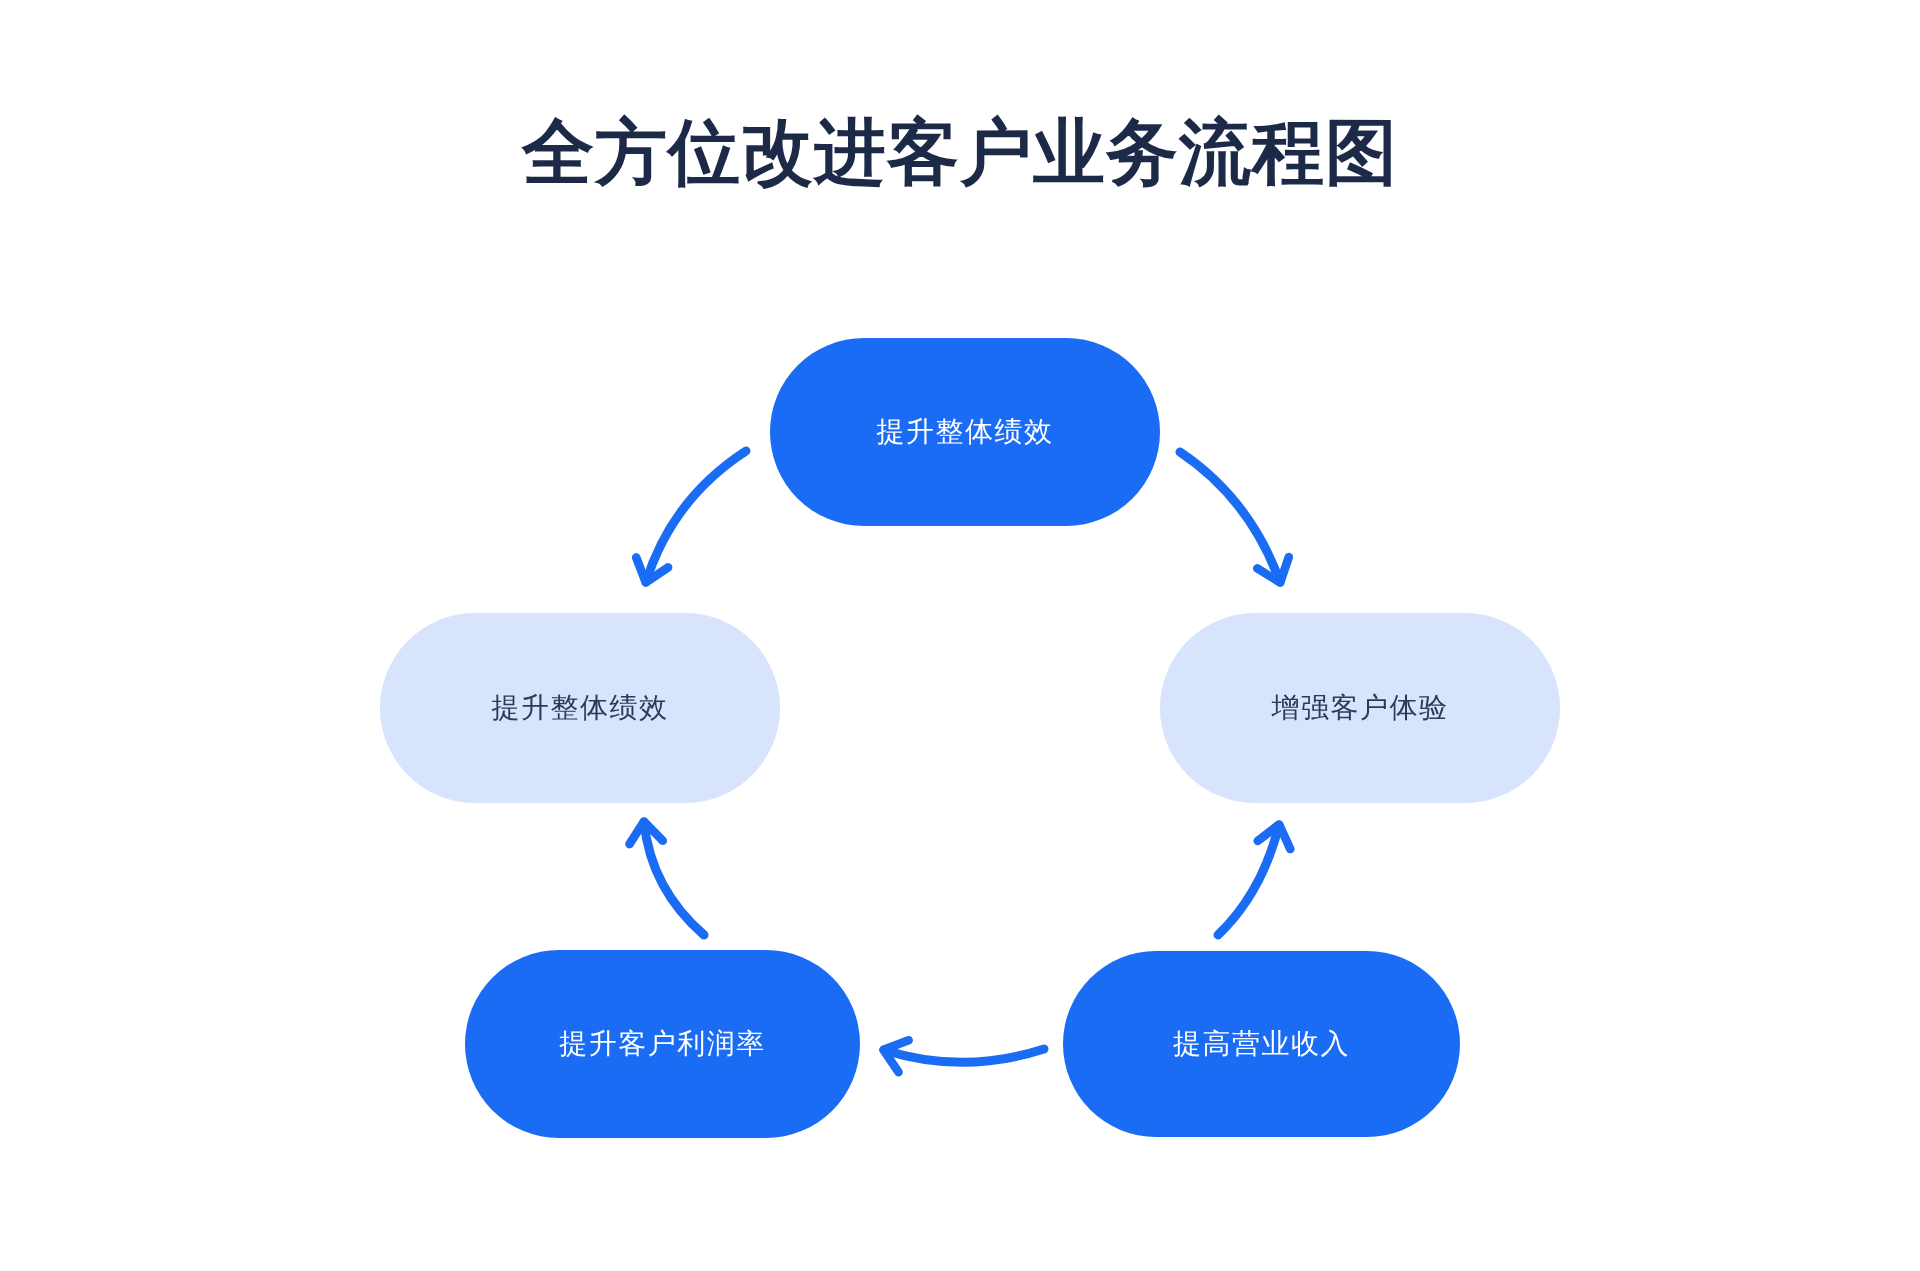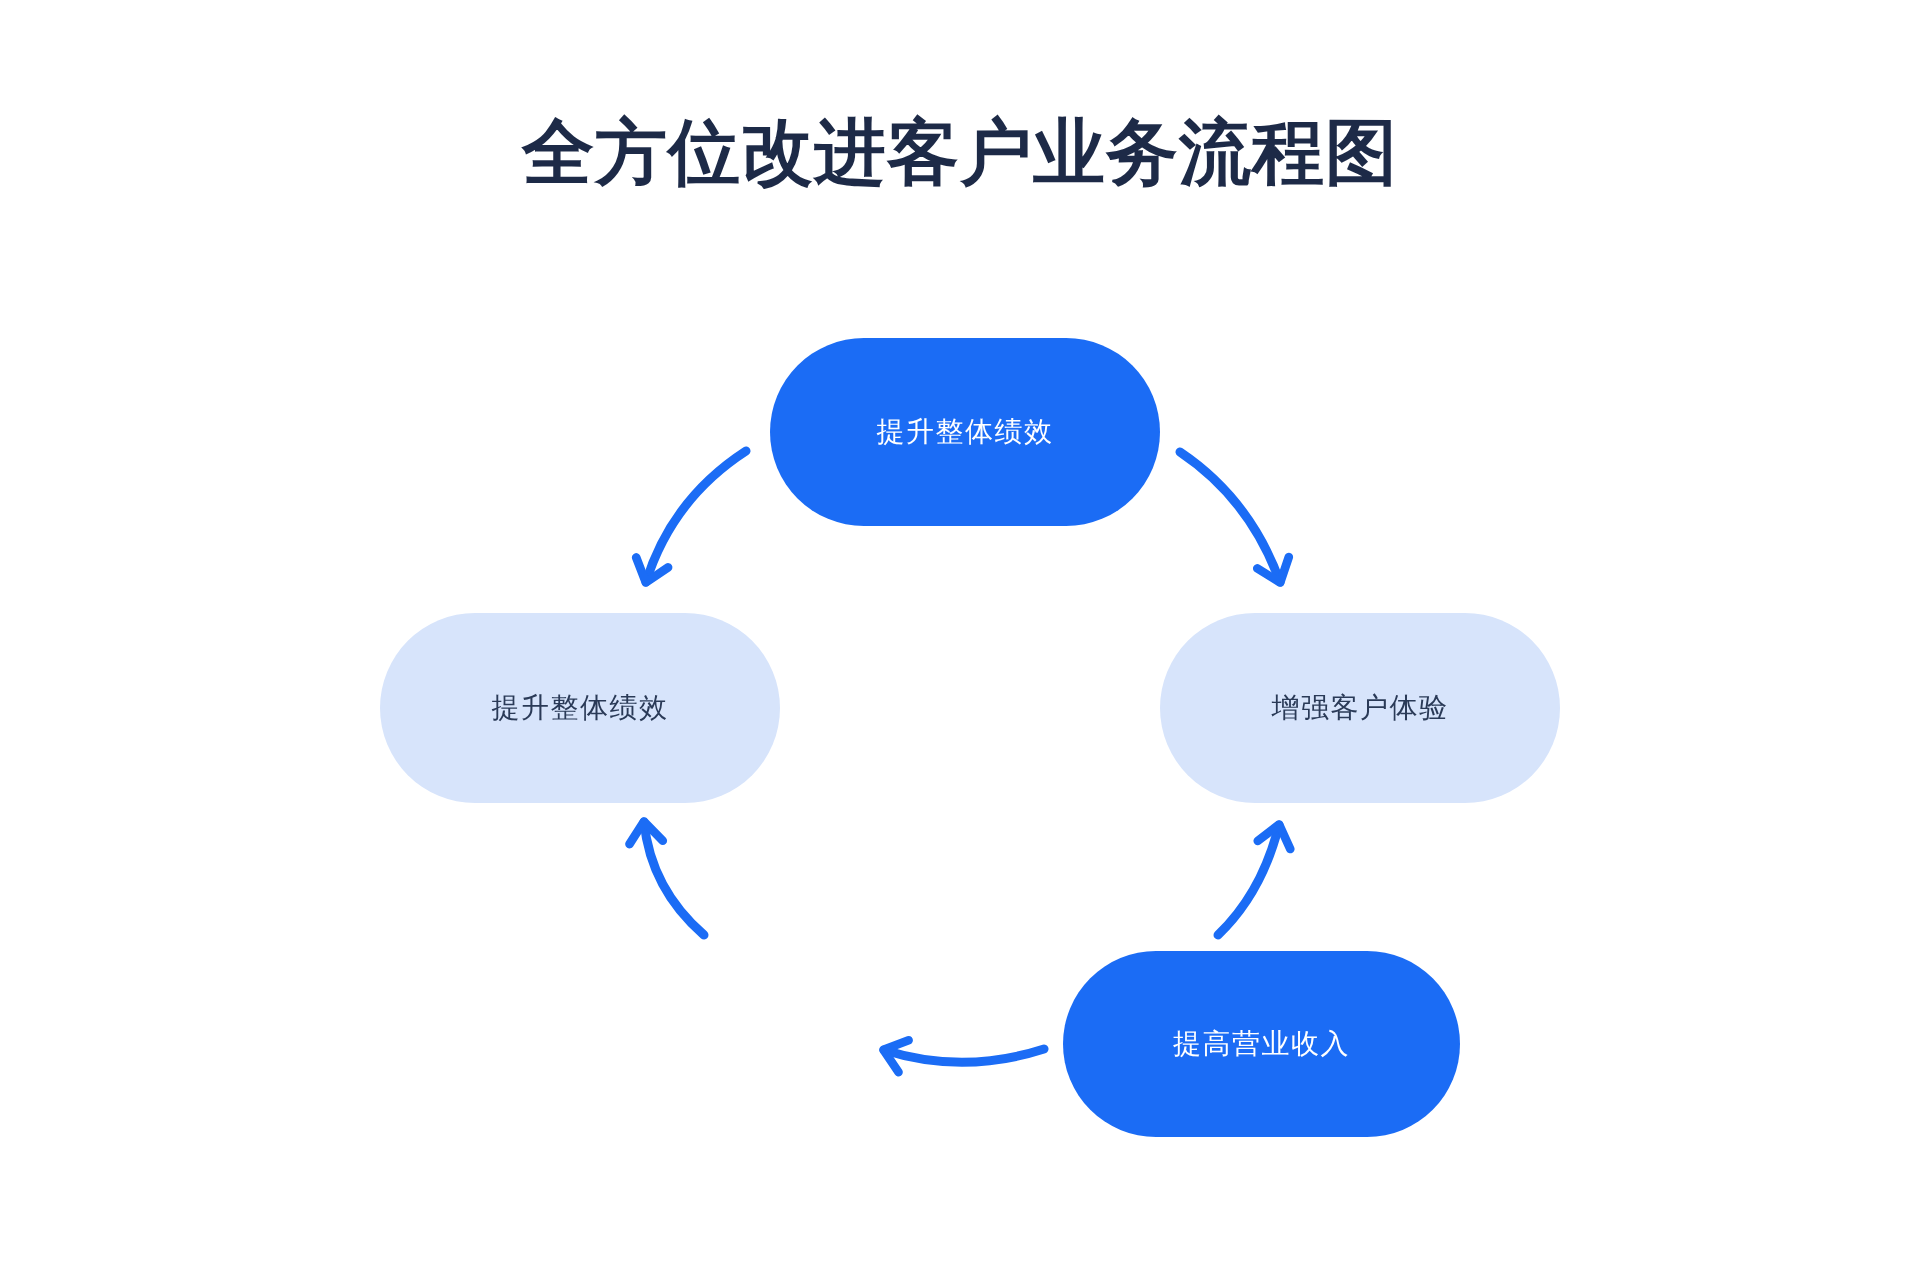--- a/index.html
+++ b/index.html
@@ -101,18 +101,21 @@
   </div>
 
   <div class="node light node-left">
     <span>提升整体绩效</span>
   </div>
 
   <div class="node light node-right">
     <span>增强客户体验</span>
   </div>
 
+  <div class="node primary node-bottom-left">
+    <span>提升客户利润率</span>
+  </div>
 
   <div class="node primary node-bottom-right">
     <span>提高营业收入</span>
   </div>
 
 </div>
 
 </body></html>

